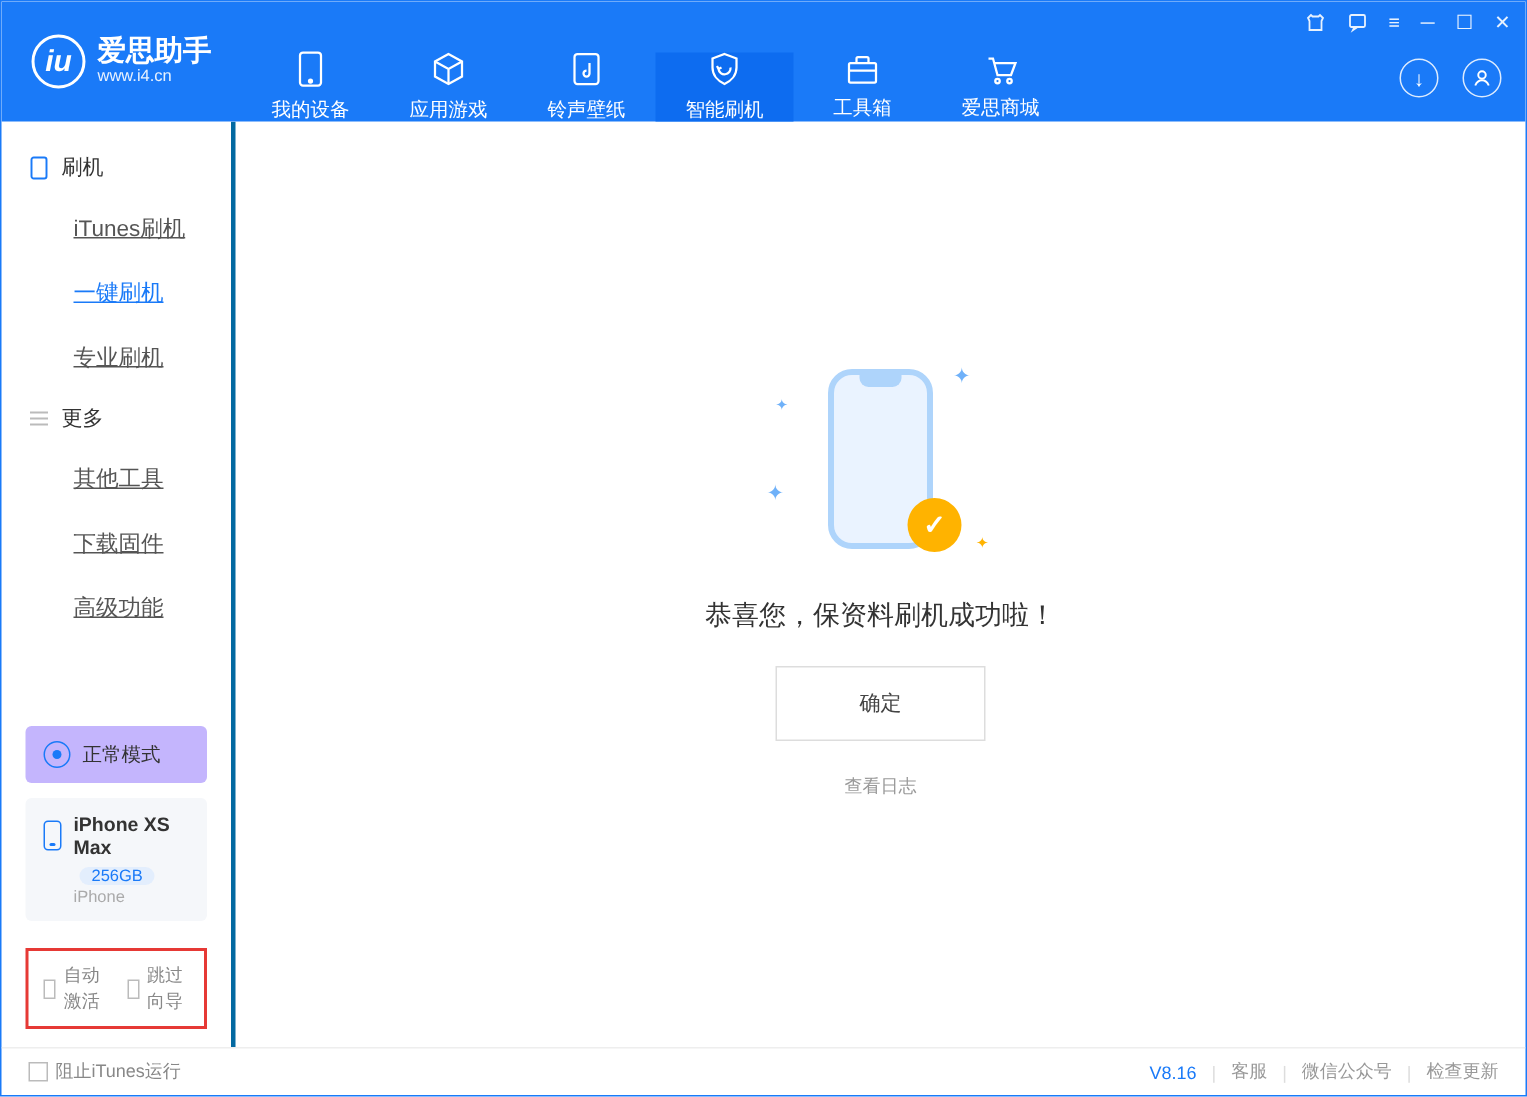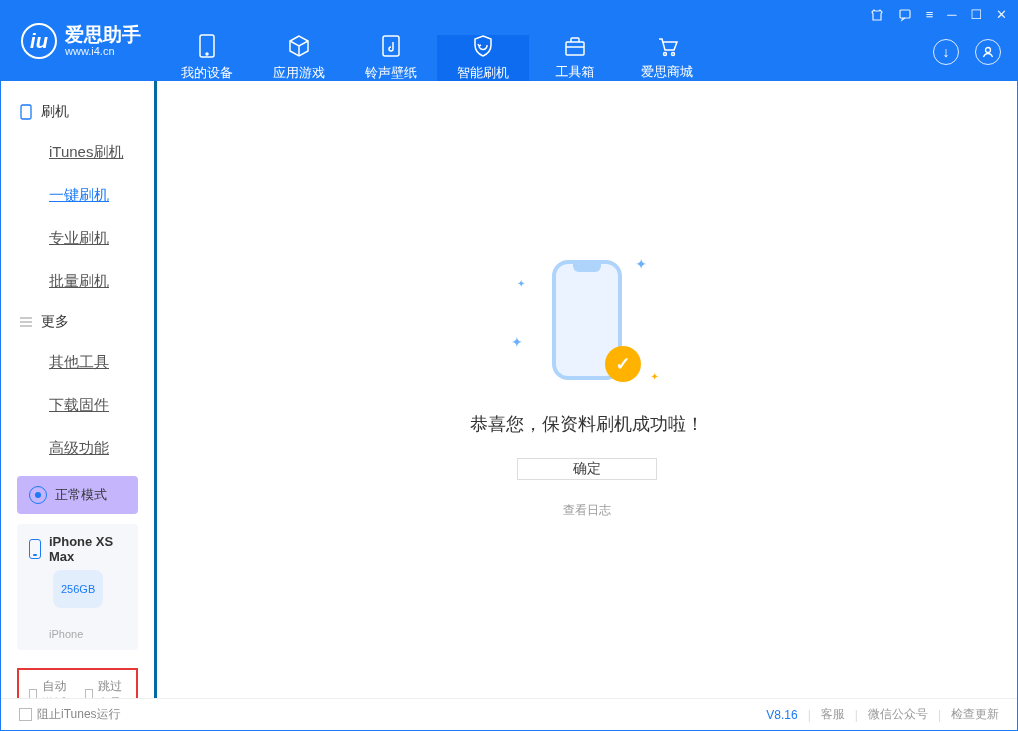--- a/index.html
+++ b/index.html
@@ -28,38 +28,38 @@
 .sb-item.active { color: #1a7af8; }
 .sb-spacer { flex: 1; }
 .device-status { margin: 6px 16px; padding: 10px 12px; background: #c4b5fd; border-radius: 4px; display: flex; align-items: center; gap: 8px; font-size: 13px; color: #333; }
 .ds-iconwrap { width: 18px; height: 18px; border-radius: 50%; border: 1.5px solid #1a7af8; display: flex; align-items: center; justify-content: center; }
 .ds-dot { width: 6px; height: 6px; border-radius: 50%; background: #1a7af8; }
 .device-card { margin: 4px 16px 8px; padding: 10px 12px; background: #f5f7fa; border-radius: 4px; }
 .dc-row { display: flex; align-items: center; gap: 8px; }
 .dc-phone { width: 14px; height: 20px; border: 1.5px solid #1a7af8; border-radius: 3px; position: relative; }
 .dc-phone::after { content: ""; position: absolute; bottom: 2px; left: 50%; transform: translateX(-50%); width: 4px; height: 2px; background: #1a7af8; border-radius: 1px; }
 .dc-name { font-size: 13px; font-weight: bold; color: #333; }
-.dc-cap { display: inline-block; margin: 6px 0 20px 24px; background: #e3eefd; color: #1a7af8; font-size: 11px; padding: 13px 8px; border-radius: 8px; }
+.dc-cap { display: inline-block; margin: 6px 0 2px 24px; background: #e3eefd; color: #1a7af8; font-size: 11px; padding: 0 8px; border-radius: 8px; }
 .dc-sub { margin-left: 20px; font-size: 11px; color: #aaa; }
 .checkbox-row { margin: 10px 16px 12px; padding: 8px 10px; border: 2px solid #e63935; display: flex; gap: 14px; align-items: center; }
 .cb { width: 13px; height: 13px; border: 1px solid #bbb; display: inline-block; }
 .cb-label { font-size: 12px; color: #888; display: flex; align-items: center; gap: 5px; cursor: pointer; }
 
 .main { flex: 1; display: flex; flex-direction: column; align-items: center; justify-content: center; gap: 22px; }
 .success-graphic { position: relative; width: 120px; height: 130px; }
 .phone-shape { width: 70px; height: 120px; border: 4px solid #aed4fb; border-radius: 16px; background: #eaf3ff; margin: 0 auto; position: relative; }
 .phone-notch { position: absolute; top: 0; left: 50%; transform: translateX(-50%); width: 28px; height: 8px; background: #aed4fb; border-radius: 0 0 6px 6px; }
 .check-badge { position: absolute; bottom: 8px; right: 6px; width: 36px; height: 36px; background: #ffb300; border-radius: 50%; display: flex; align-items: center; justify-content: center; color: #fff; font-size: 18px; font-weight: bold; }
 .sparkle { position: absolute; color: #6fb1f9; }
 .s1 { top: 18px; left: -10px; font-size: 10px; }
 .s2 { top: -4px; right: 0; font-size: 14px; }
 .s3 { bottom: 40px; left: -16px; font-size: 14px; }
 .s4 { bottom: 8px; right: -12px; font-size: 10px; color: #ffb300; }
 .success-msg { font-size: 18px; color: #333; }
-.confirm-btn { width: 140px; height: 22px; border: 1px solid #ddd; background: #fff; font-size: 14px; color: #444; cursor: pointer; }
+.confirm-btn { width: 140px; height: 50px; border: 1px solid #ddd; background: #fff; font-size: 14px; color: #444; cursor: pointer; }
 .log-link { font-size: 12px; color: #999; cursor: pointer; }
 
 .footer { height: 32px; border-top: 1px solid #eee; display: flex; align-items: center; padding: 0 18px; font-size: 12px; color: #999; }
 .footer-left { display: flex; align-items: center; gap: 6px; }
 .footer-spacer { flex: 1; }
 .footer-right { display: flex; align-items: center; gap: 10px; }
 .footer-link { color: #999; cursor: pointer; }
 .footer-sep { color: #ddd; }
 .ver { color: #1a7af8; }
 
@@ -167,21 +167,20 @@
       <span class="sb-section-icon">
           <svg width="12" height="16" viewBox="0 0 12 16" fill="none" stroke="#1a7af8" stroke-width="1.3">
             <rect x="1" y="1" width="10" height="14" rx="1.5"></rect>
           </svg>
         </span>
       <span>刷机</span>
     </div>
     <div class="sb-item">iTunes刷机</div>
     <div class="sb-item active">一键刷机</div>
     <div class="sb-item">专业刷机</div>
-    <div class="sb-item">批量刷机</div>
 
     <div class="sb-section-title">
       <span class="sb-section-icon">
           <svg width="14" height="12" viewBox="0 0 14 12" stroke="#bbb" stroke-width="1.3">
             <path d="M1 2h12M1 6h12M1 10h12"></path>
           </svg>
         </span>
       <span>更多</span>
     </div>
     <div class="sb-item">其他工具</div>

